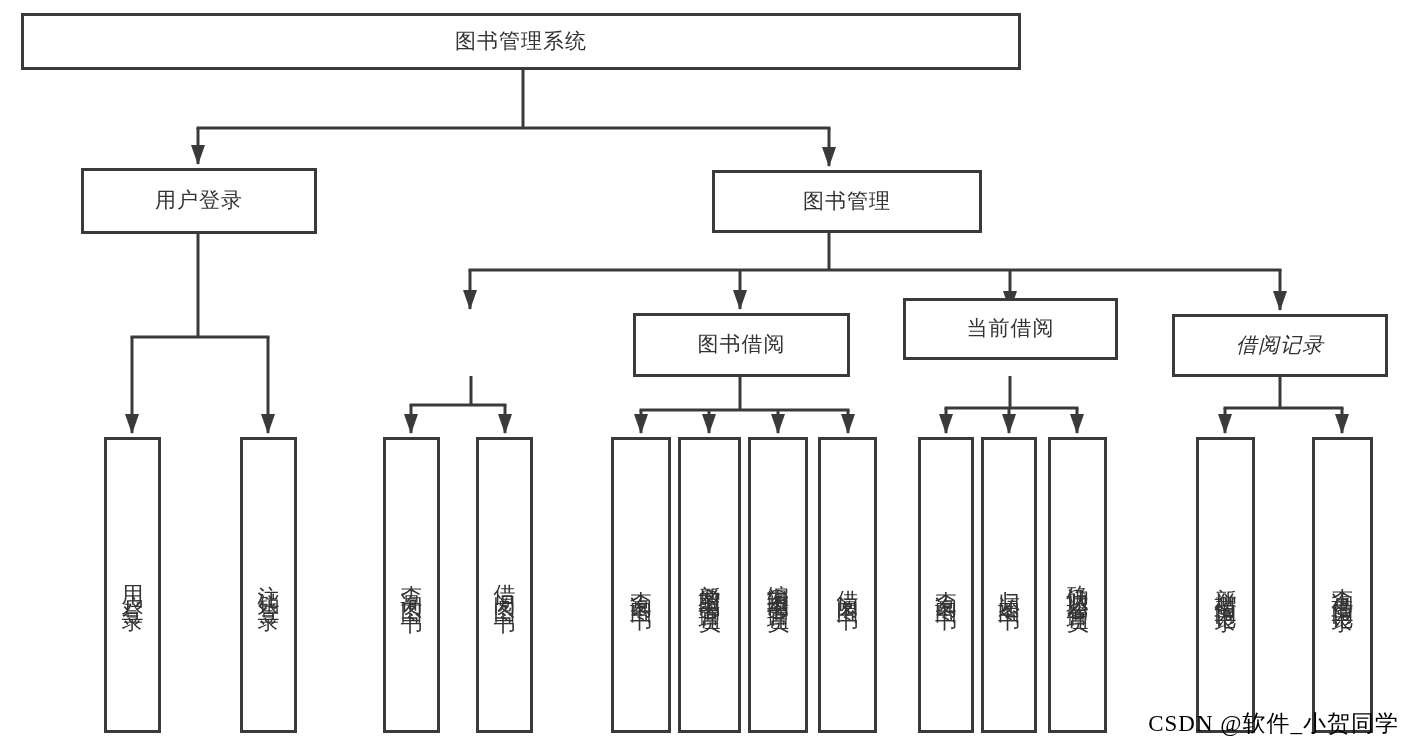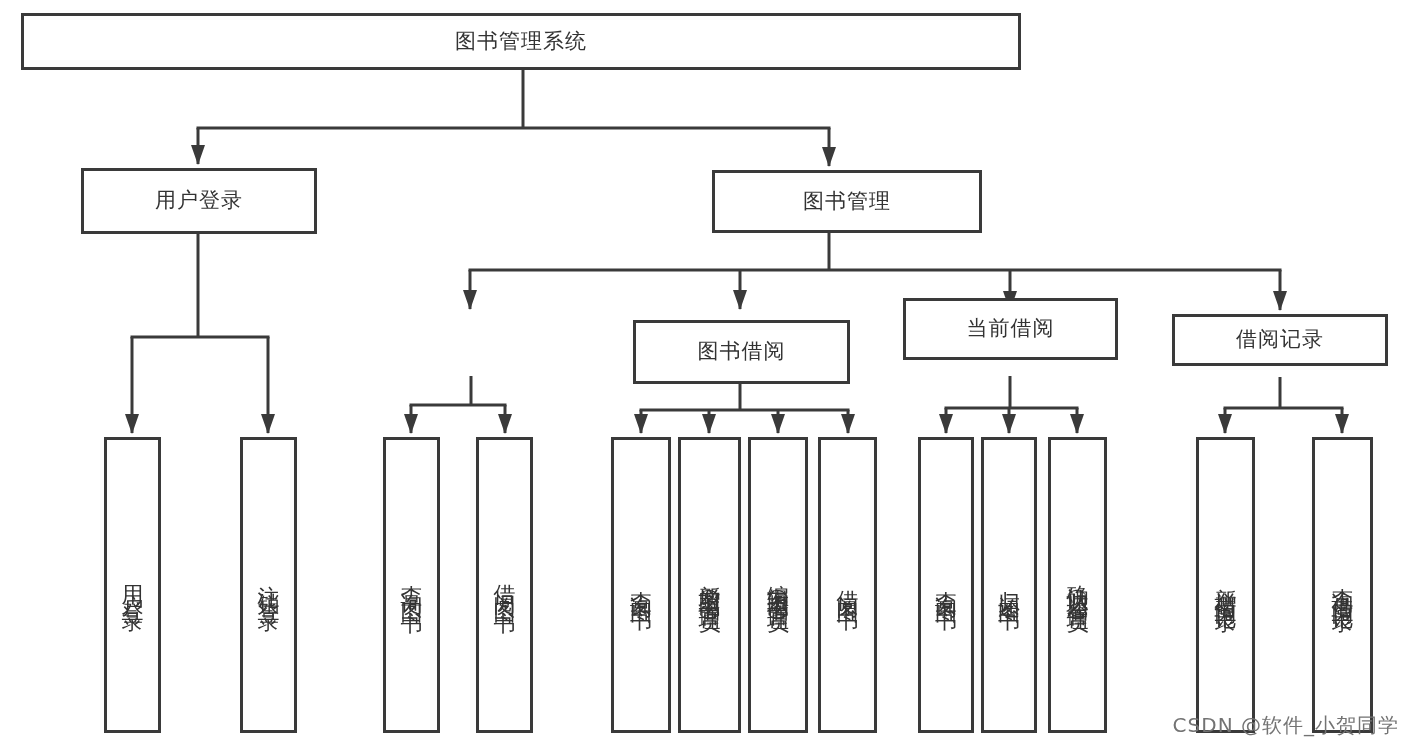--- a/index.html
+++ b/index.html
@@ -32,23 +32,23 @@
     font-size: 21px;
     letter-spacing: 1px;
     text-align: center;
     line-height: 1.2;
   }
   
   .node.root       { left: 21px;   top: 13px;  width: 1000px; height: 57px; }
   .node.lvl2-a     { left: 81px;   top: 168px; width: 236px;  height: 66px; }
   .node.lvl2-b     { left: 712px;  top: 170px; width: 270px;  height: 63px; }
   .node.lvl3-a     { left: 363px;  top: 313px; width: 217px;  height: 63px; }
-  .node.lvl3-b     { left: 633px;  top: 320px; width: 217px;  height: 64px; }
+  .node.lvl3-b     { left: 633px;  top: 313px; width: 217px;  height: 64px; }
   .node.lvl3-c     { left: 903px;  top: 298px; width: 215px;  height: 62px; }
-  .node.lvl3-d     { left: 1172px; top: 314px; width: 216px;  height: 52px; }
+  .node.lvl3-d     { left: 1172px; top: 314px; width: 216px;  height: 63px; font-style: italic; }
   
   .vnode {
     position: absolute;
     top: 437px;
     height: 296px;
     box-sizing: border-box;
     border: 3px solid #3a3a3a;
     background: #ffffff;
     display: flex;
     align-items: center;
@@ -70,25 +70,26 @@
   .v8  { left: 818px;  width: 59px; letter-spacing: 6px; }
   .v9  { left: 918px;  width: 56px; letter-spacing: 6px; }
   .v10 { left: 981px;  width: 56px; letter-spacing: 6px; }
   .v11 { left: 1048px; width: 59px; letter-spacing: 4px; }
   .v12 { left: 1196px; width: 59px; letter-spacing: 5px; }
   .v13 { left: 1312px; width: 61px; letter-spacing: 5px; }
   .watermark {
     position: absolute;
     right: 6px;
     bottom: 8px;
-    color: #737373;
-    font-size: 20px;
+    color: #000000;
+    font-size: 23px;
     letter-spacing: 1px;
     z-index: 5;
     white-space: nowrap;
+    font-family: Liberation Serif, serif;
   }
 </style>
 </head>
 <body>
 
 <div id="canvas">
 
   <svg id="connectors" viewBox="0 0 1405 747" xmlns="http://www.w3.org/2000/svg">
     <defs>
       <marker id="arrow" viewBox="0 0 20 16" refX="19" refY="8" markerWidth="20" markerHeight="16" orient="auto" markerUnits="userSpaceOnUse">

